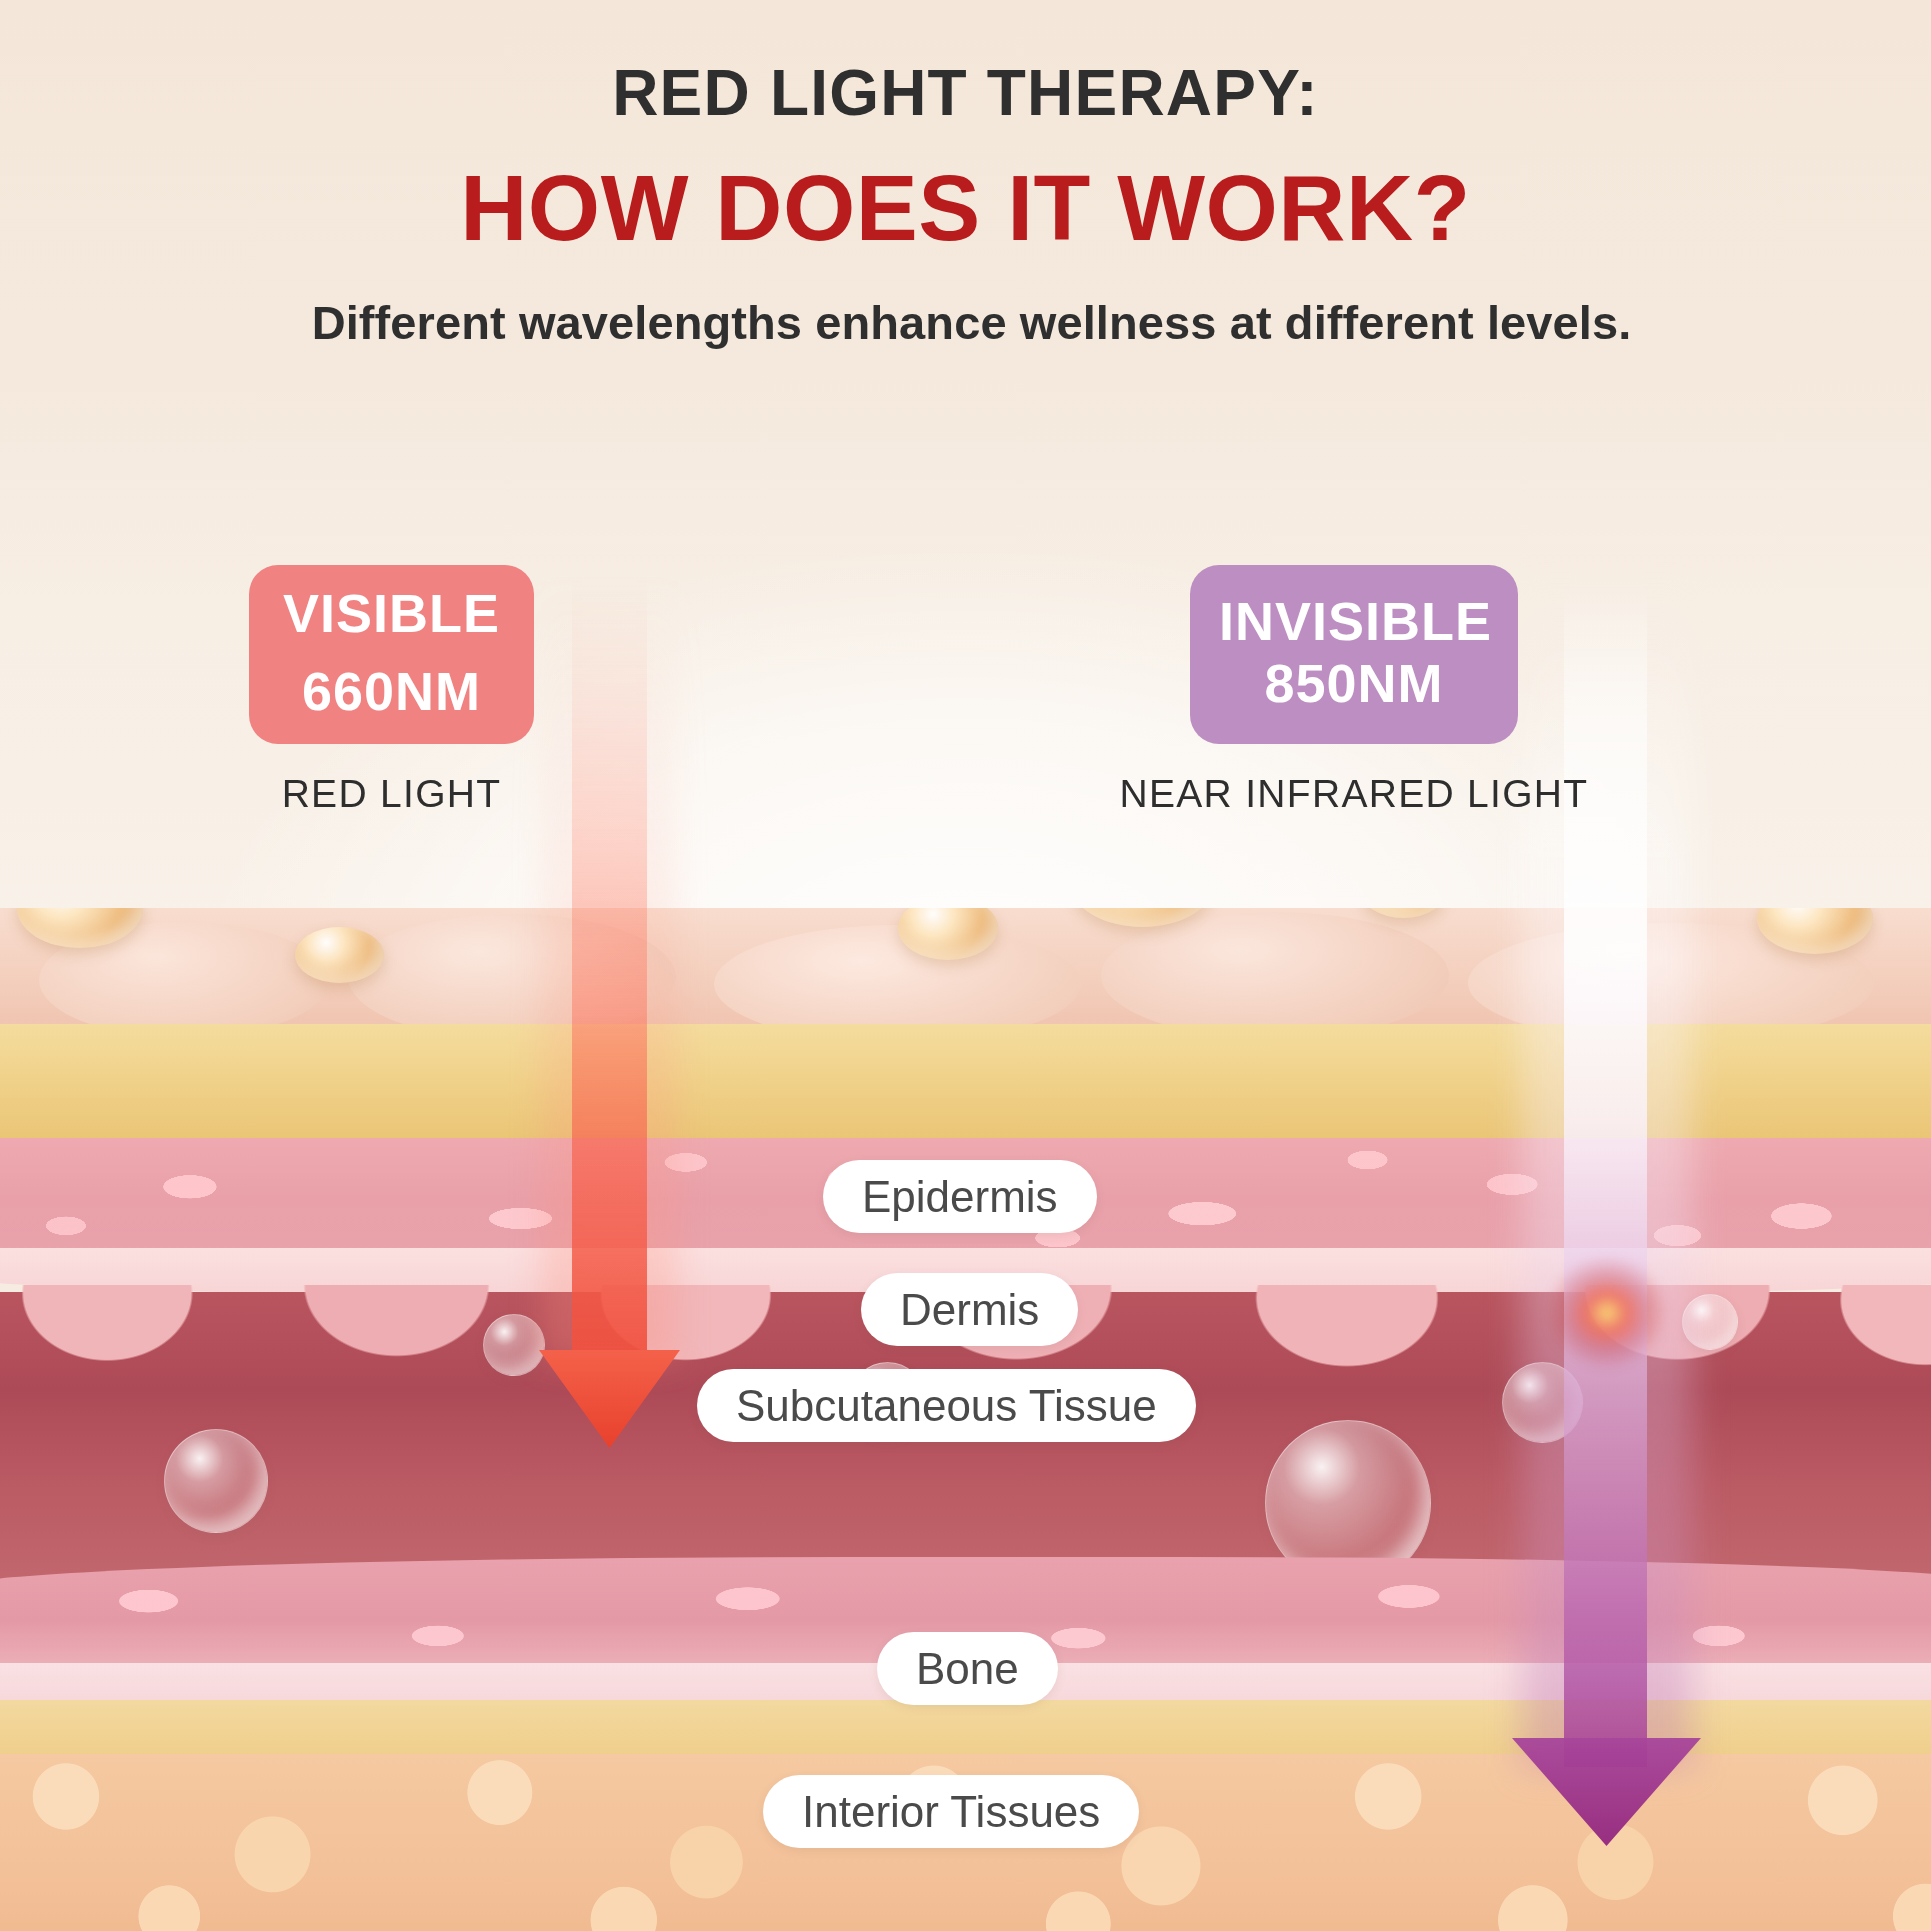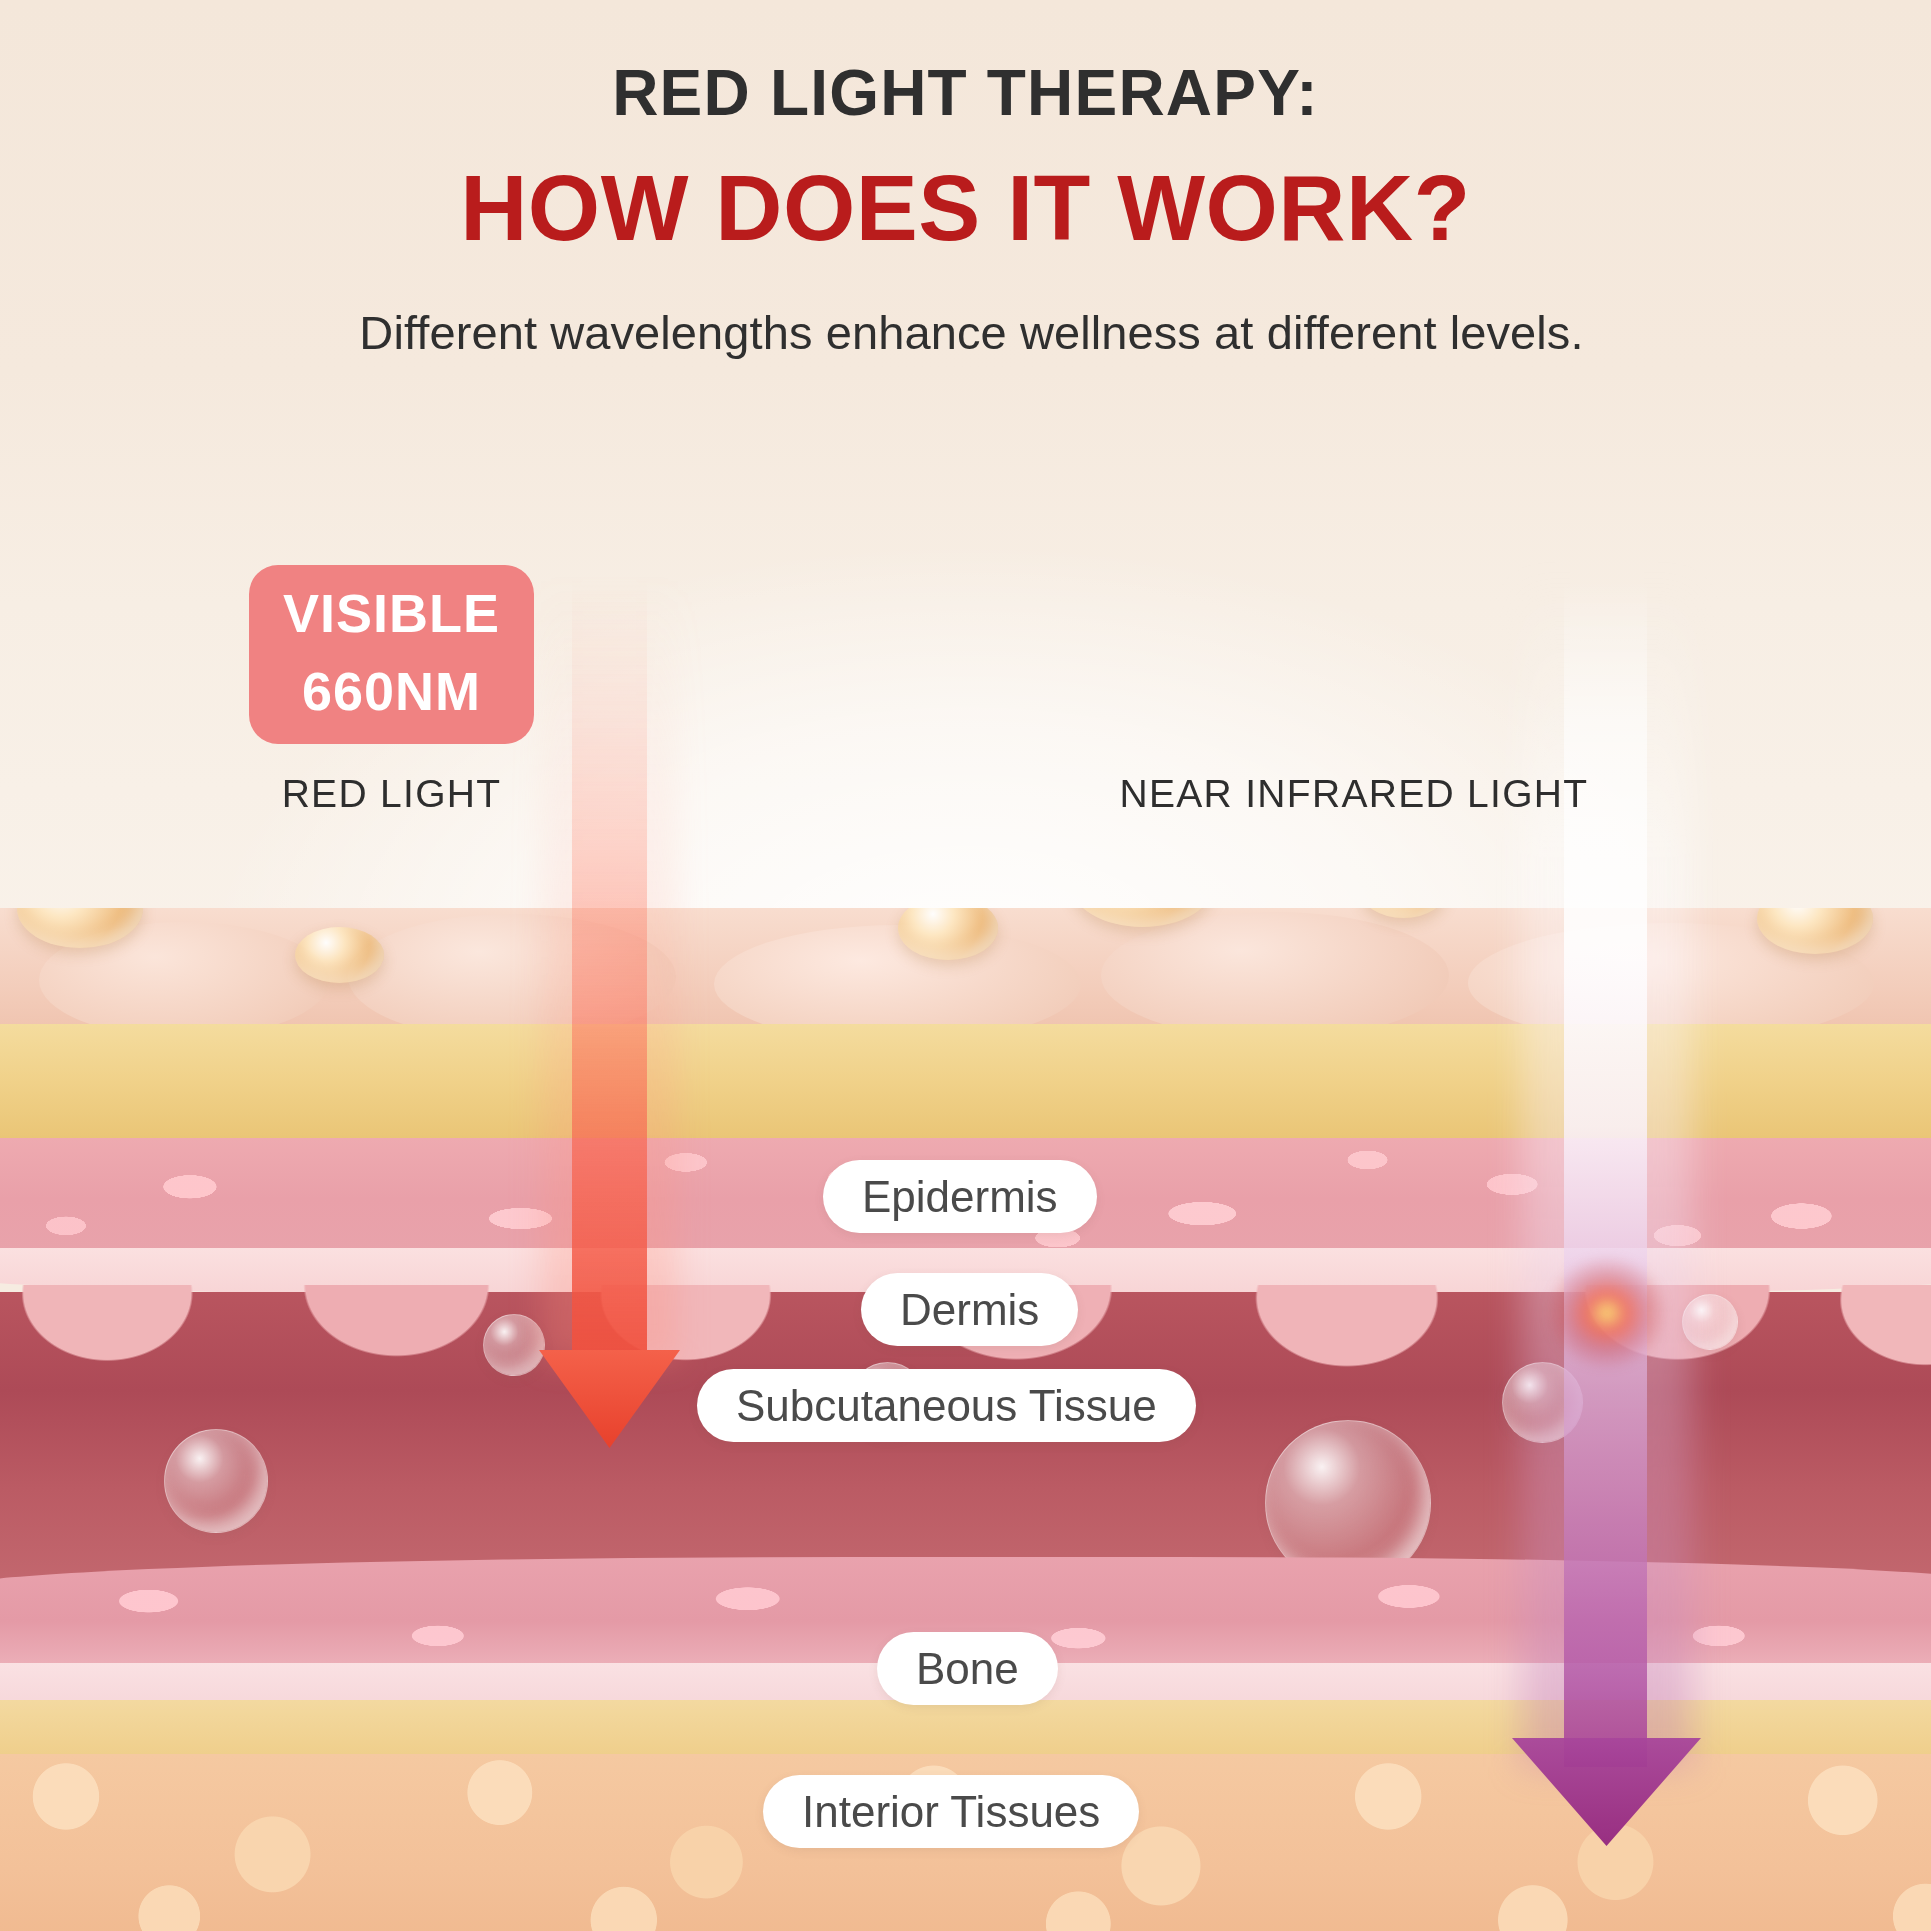--- a/index.html
+++ b/index.html
@@ -31,22 +31,22 @@
     margin-top:60px;
     font-size:64px; font-weight:700; letter-spacing:1.2px;
     color:#2f2f2f; line-height:1.06;
   }
   .title2{
     margin-top:33px;
     font-size:93px; font-weight:700; letter-spacing:0.5px;
     color:#b91c1c; line-height:1.02;
   }
   .subtitle{
-    margin-top:49px;
-    font-size:47px; font-weight:400; letter-spacing:0.1px;
+    margin-top:39px;
+    font-size:47px; font-weight:700; letter-spacing:0.1px;
     color:#2f2f2f;
     padding-left:12px;
   }
 
   
   .beam{ position:absolute; z-index:12; pointer-events:none; }
 
   .beam-red{
     left:572px; top:579px; width:75px; height:782px;
     background:linear-gradient(180deg,
@@ -339,20 +339,24 @@
     <div class="title2">HOW DOES IT WORK?</div>
     <div class="subtitle">Different wavelengths enhance wellness at different levels.</div>
   </div>
 
   <div class="badge badge-red">
     <span>VISIBLE</span>
     <span>660NM</span>
   </div>
   <div class="badge-caption cap-red">RED LIGHT</div>
 
+  <div class="badge badge-nir">
+    <span>INVISIBLE</span>
+    <span>850NM</span>
+  </div>
   <div class="badge-caption cap-nir">NEAR INFRARED LIGHT</div>
 
   <div class="pill p-epi">Epidermis</div>
   <div class="pill p-subq">Subcutaneous Tissue</div>
   <div class="pill p-derm">Dermis</div>
   <div class="pill p-bone">Bone</div>
   <div class="pill p-int">Interior Tissues</div>
 
 </div>
 

